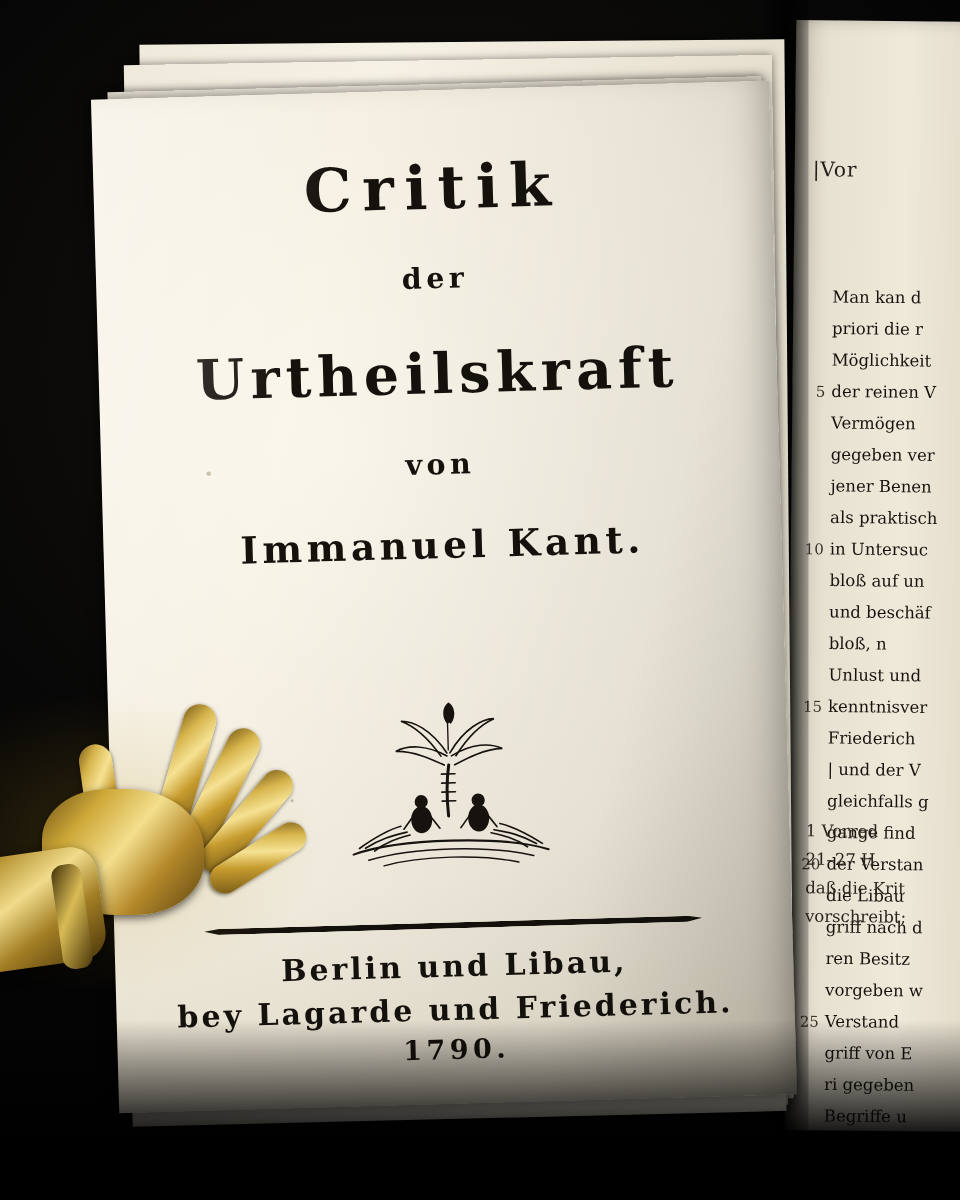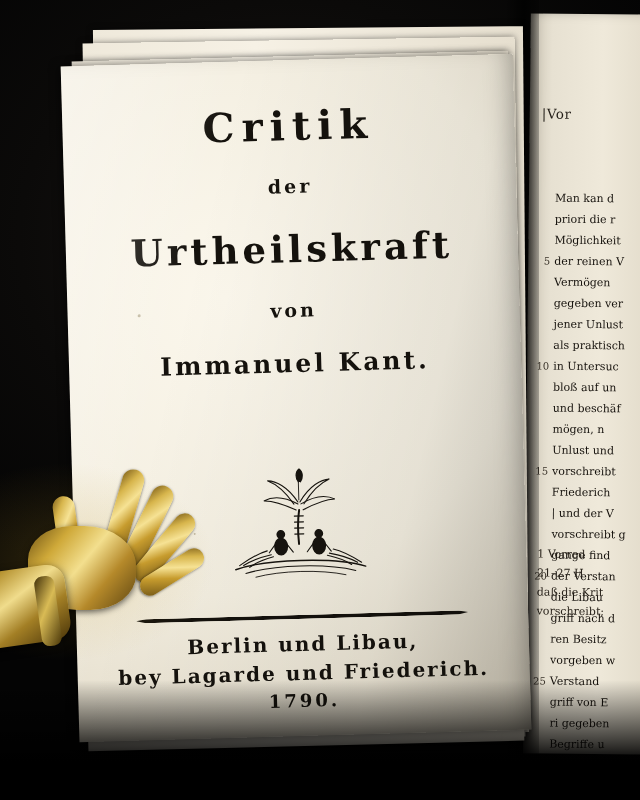--- a/index.html
+++ b/index.html
@@ -281,61 +281,61 @@
       <div class="ln">
           <span class="num"></span>
           <span class="txt">Vermögen</span>
         </div>
       <div class="ln">
           <span class="num"></span>
           <span class="txt">gegeben ver</span>
         </div>
       <div class="ln">
           <span class="num"></span>
-          <span class="txt">jener Unlust</span>
+          <span class="txt">jener Benen</span>
         </div>
       <div class="ln">
           <span class="num"></span>
           <span class="txt">als praktisch</span>
         </div>
       <div class="ln">
           <span class="num">10</span>
           <span class="txt">in Untersuc</span>
         </div>
       <div class="ln">
           <span class="num"></span>
           <span class="txt">bloß auf un</span>
         </div>
       <div class="ln">
           <span class="num"></span>
           <span class="txt">und beschäf</span>
         </div>
       <div class="ln">
           <span class="num"></span>
-          <span class="txt">mögen,  n</span>
+          <span class="txt">bloß,  n</span>
         </div>
       <div class="ln">
           <span class="num"></span>
           <span class="txt">Unlust und</span>
         </div>
       <div class="ln">
           <span class="num">15</span>
-          <span class="txt">vorschreibt</span>
+          <span class="txt">kenntnisver</span>
         </div>
       <div class="ln">
           <span class="num"></span>
           <span class="txt">Friederich</span>
         </div>
       <div class="ln">
           <span class="num"></span>
           <span class="txt">| und der V</span>
         </div>
       <div class="ln">
           <span class="num"></span>
-          <span class="txt">vorschreibt g</span>
+          <span class="txt">gleichfalls g</span>
         </div>
       <div class="ln">
           <span class="num"></span>
           <span class="txt">gange find</span>
         </div>
       <div class="ln">
           <span class="num">20</span>
           <span class="txt">der Verstan</span>
         </div>
       <div class="ln">

